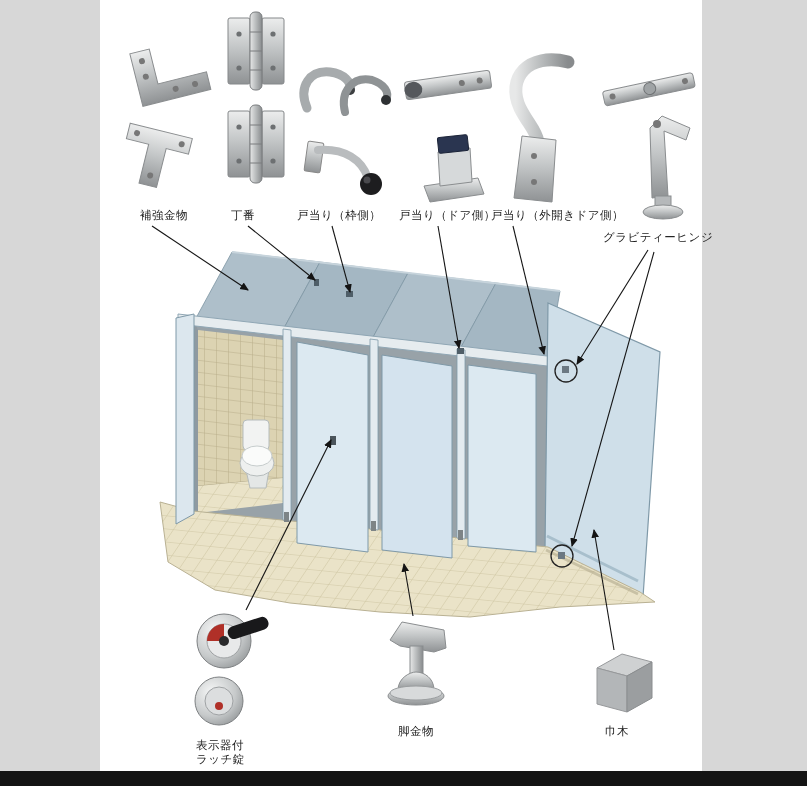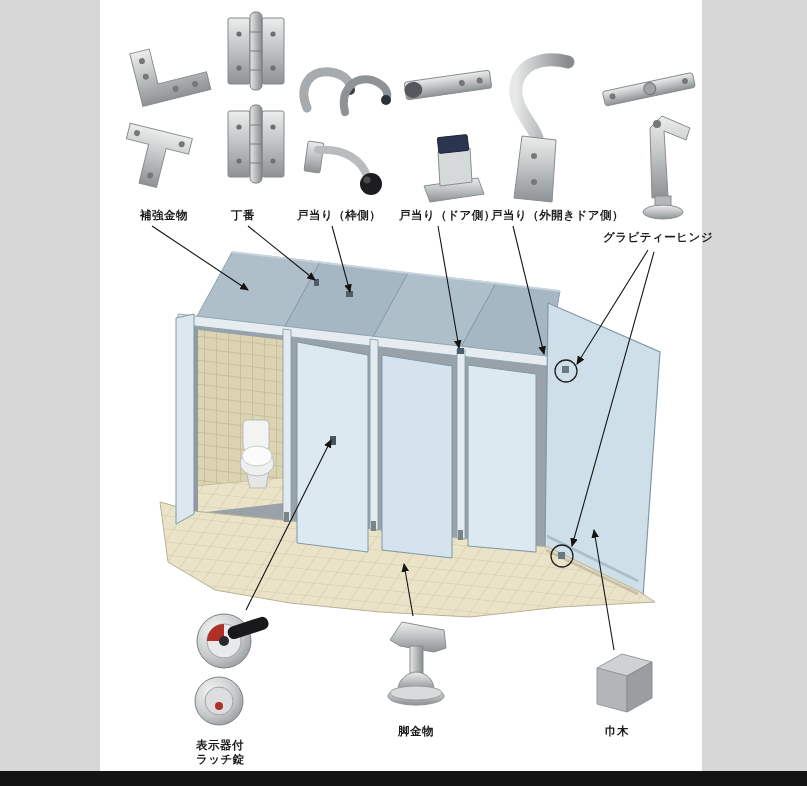--- a/index.html
+++ b/index.html
@@ -1,16 +1,16 @@
 <!DOCTYPE html>
 <html><head>
 <meta charset="utf-8">
 <style>
   html,body{margin:0;padding:0;background:#e9e9e9;}
-  .stage{position:relative;width:807px;height:786px;background:#ffffff;overflow:hidden;font-weight:bold;}
+  .stage{position:relative;width:807px;height:786px;background:#ffffff;overflow:hidden;}
   svg{display:block;}
   text{font-family:"Liberation Sans","DejaVu Sans",sans-serif;font-size:11.5px;fill:#1b1b1b;}
   .lbl{letter-spacing:0.5px;}
 </style>
 </head>
 <body>
 
 <div class="stage">
 <svg width="807" height="786" viewBox="0 0 807 786" xmlns="http://www.w3.org/2000/svg">
   <defs>

